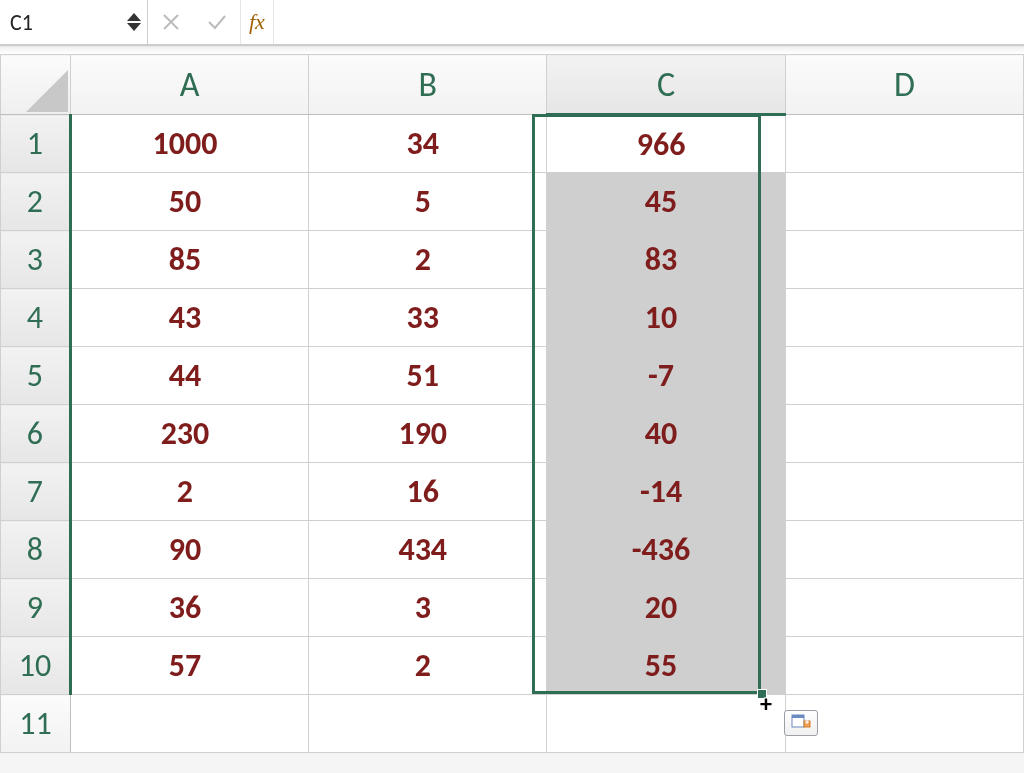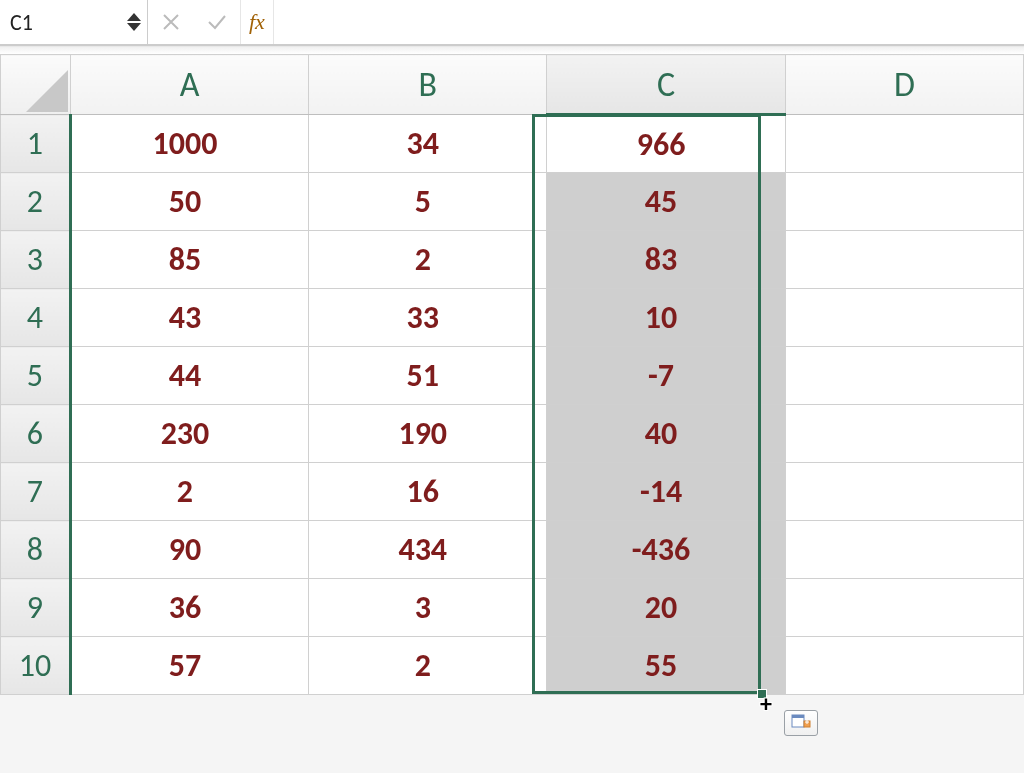--- a/index.html
+++ b/index.html
@@ -297,20 +297,27 @@
           <td class="sel">20</td>
           <td></td>
         </tr>
         <tr>
           <th class="row-highlight">10</th>
           <td>57</td>
           <td>2</td>
           <td class="sel">55</td>
           <td></td>
         </tr>
+        <tr>
+          <th>11</th>
+          <td></td>
+          <td></td>
+          <td></td>
+          <td></td>
+        </tr>
       </tbody>
   </table>
 
   <div class="selection-border" id="sel-border" style="left: 532px; top: 60px; width: 229px; height: 580px;"></div>
   <div class="fill-handle" id="fill-handle" style="left: 757px; top: 635px;"></div>
   <div class="fill-cursor" id="fill-cursor" style="left: 760px; top: 638px;">+</div>
   <div class="autofill-tag" id="autofill-tag" style="left: 784px; top: 656px;">
     <svg viewBox="0 0 20 18">
       <rect x="1" y="1" width="12" height="12" fill="#fff" stroke="#6a8abf" stroke-width="1"></rect>
       <rect x="1" y="1" width="12" height="3" fill="#6a8abf"></rect>

